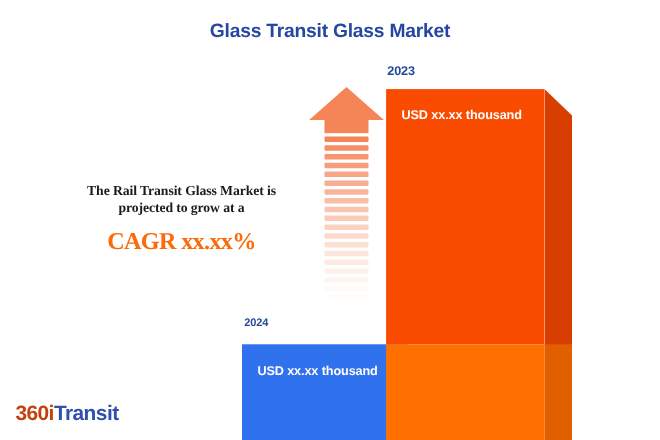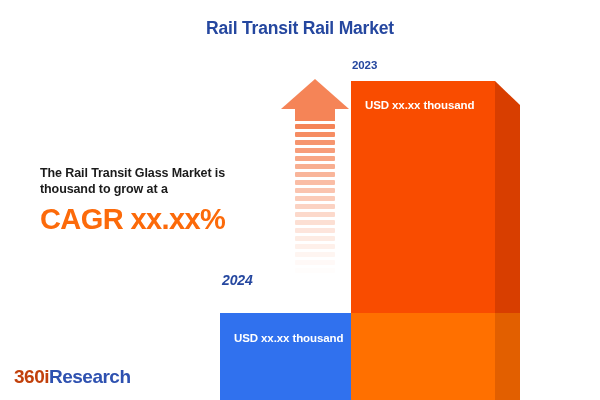--- a/index.html
+++ b/index.html
@@ -33,34 +33,35 @@
     color: #25479f;
     letter-spacing: -0.2px;
   }
 
   
   #statement {
     position: absolute;
     left: 40px;
     top: 165px;
     width: 250px;
-    text-align: left;
+    text-align: center;
+    font-family: Liberation Serif, serif;
   }
   #statement-line1,
   #statement-line2 {
     font-size: 12.5px;
     font-weight: bold;
     color: #1b1b1b;
     line-height: 16px;
     letter-spacing: -0.1px;
   }
   #statement-line2 { }
   #cagr-value {
     margin-top: 6px;
-    font-size: 29px;
+    font-size: 22px;
     font-weight: bold;
     color: #fc6a0a;
     letter-spacing: -0.6px;
     line-height: 32px;
   }
 
   
   #logo {
     position: absolute;
     left: 14px;
@@ -204,38 +205,37 @@
     top: 19px;
     font-size: 11.5px;
     font-weight: bold;
     color: #ffffff;
     letter-spacing: -0.1px;
     white-space: nowrap;
   }
   #label-2024 {
     position: absolute;
     left: 222px;
-    top: 272px;
-    font-size: 14px;
+    top: 288px;
+    font-size: 10px;
     font-weight: bold;
     color: #25479f;
     letter-spacing: -0.1px;
-    font-style: italic;
   }
 </style>
 </head>
 <body>
 
 <div id="canvas">
 
-  <div id="page-title">Rail Transit Rail Market</div>
+  <div id="page-title">Glass Transit Glass Market</div>
 
   <div id="statement">
     <div id="statement-line1">The Rail Transit Glass Market is</div>
-    <div id="statement-line2">thousand to grow at a</div>
+    <div id="statement-line2">projected to grow at a</div>
     <div id="cagr-value">CAGR xx.xx%</div>
   </div>
 
   <div id="growth-arrow">
     <div id="arrow-head"></div>
     <div id="arrow-neck"></div>
     <div id="arrow-stripes">
         <div class="arrow-stripe" style="background: rgb(245, 132, 87);"></div>
         <div class="arrow-stripe" style="background: rgb(246, 141, 99);"></div>
         <div class="arrow-stripe" style="background: rgb(246, 149, 110);"></div>
@@ -271,16 +271,16 @@
   <div id="bar-2032">
     <div id="bar-2032-side"></div>
     <div id="bar-2032-side-lower"></div>
     <div id="bar-2032-front-top">
       <div id="bar-2032-value">USD xx.xx thousand</div>
     </div>
     <div id="bar-2032-front-bottom"></div>
   </div>
 
   <div id="logo">
-    <span class="logo-orange">360i</span><span class="logo-blue">Research</span>
+    <span class="logo-orange">360i</span><span class="logo-blue">Transit</span>
   </div>
 
 </div>
 
 </body></html>

